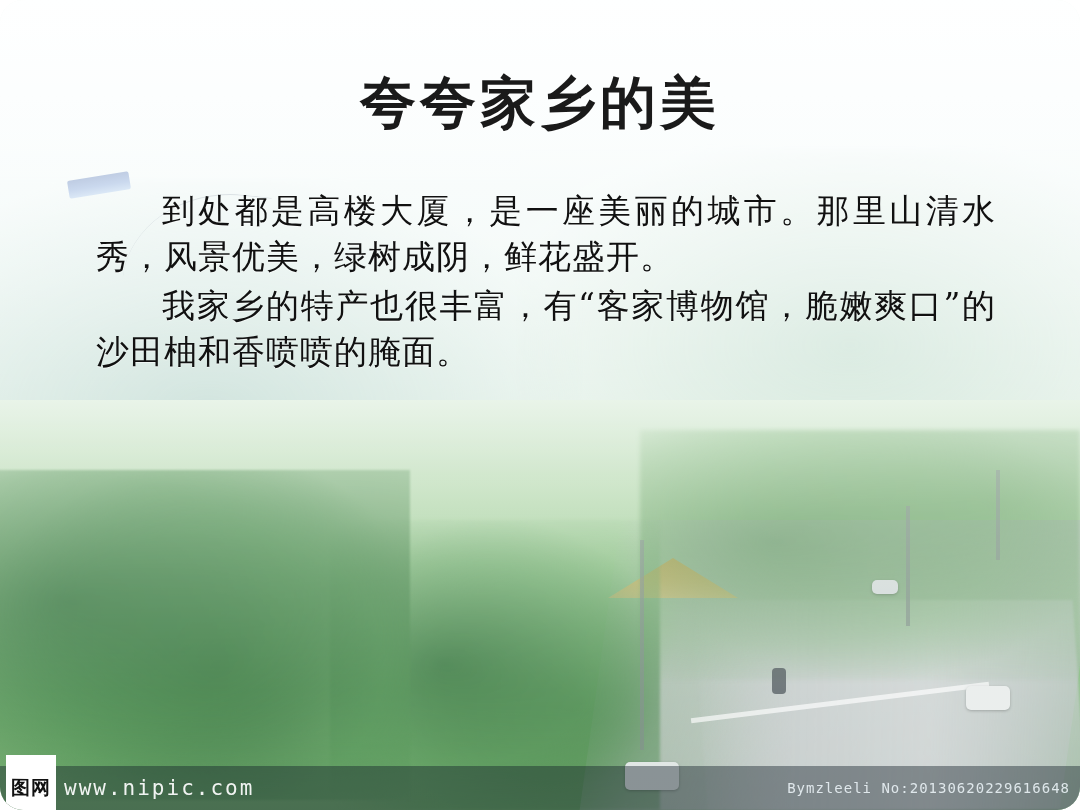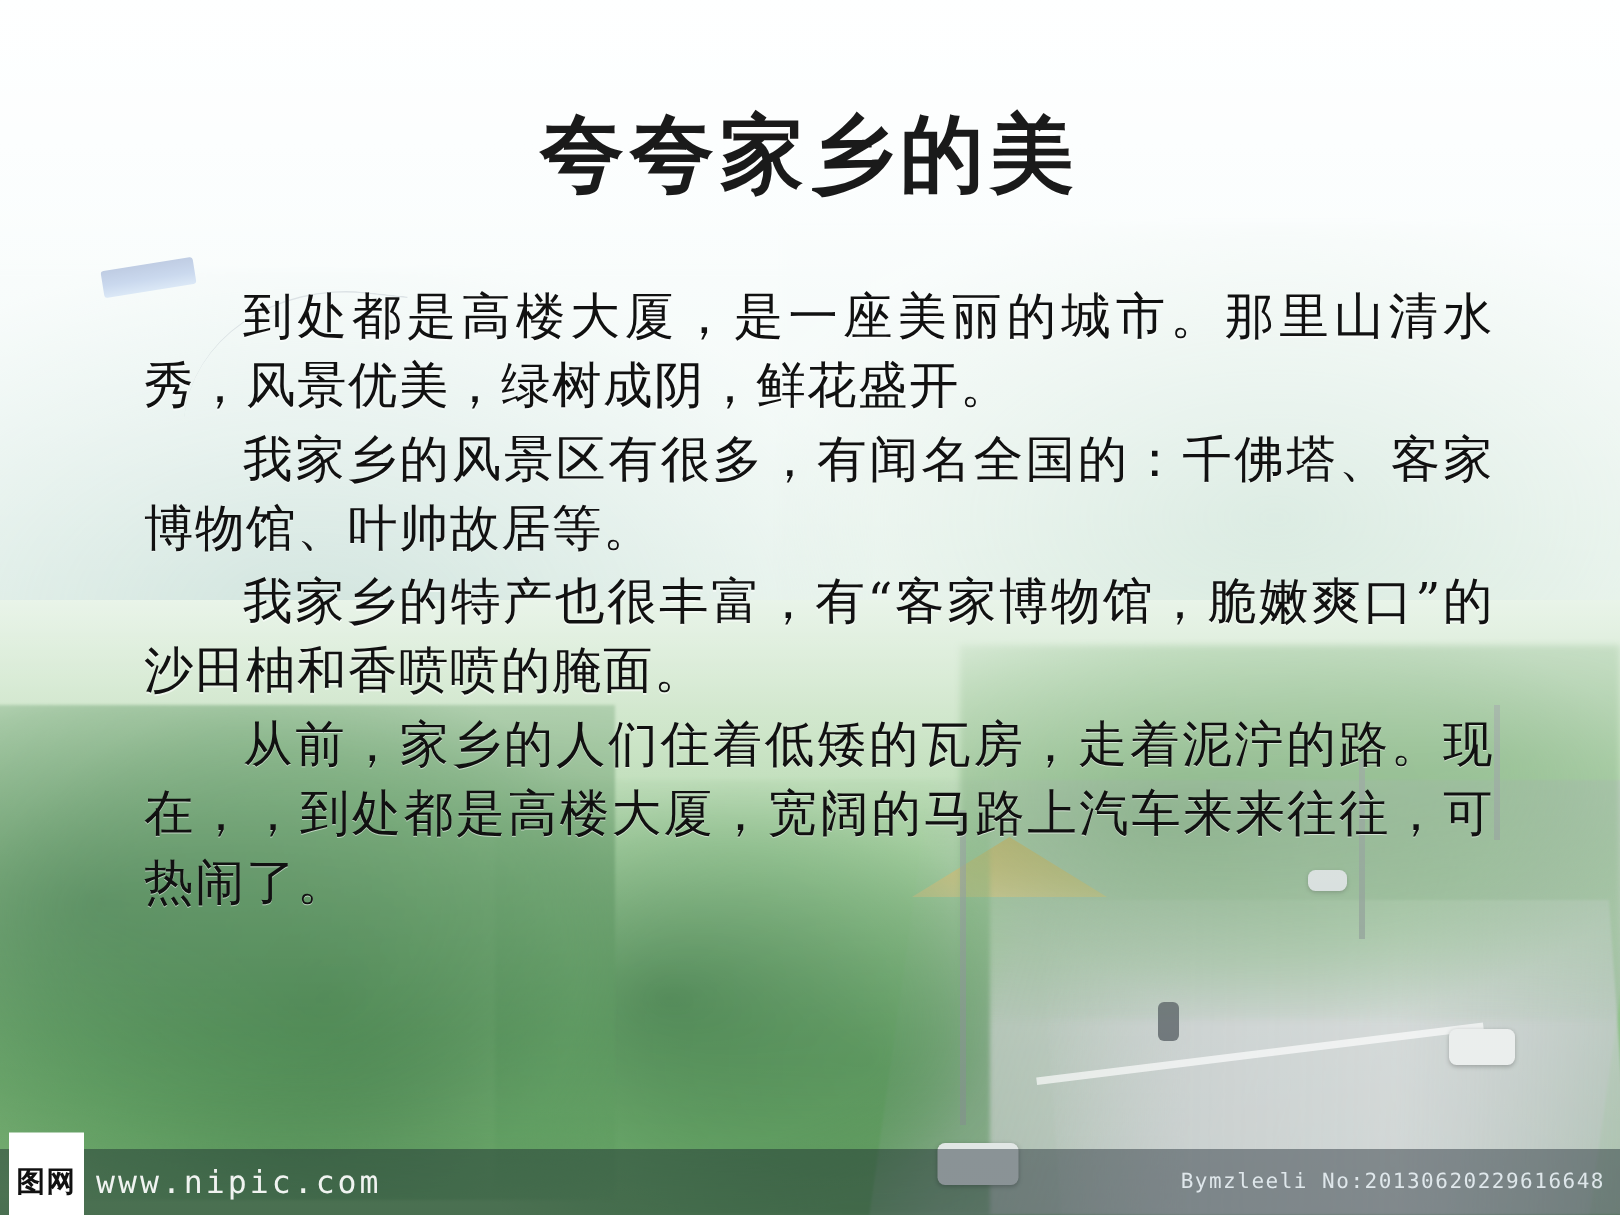--- a/index.html
+++ b/index.html
@@ -11,20 +11,21 @@
     overflow: hidden;
     font-family: "Liberation Serif", serif;
   }
 
   #slide {
     position: relative;
     width: 1080px;
     height: 810px;
     background: #f2f8f4;
     overflow: hidden;
+    border-radius: 23px;
   }
 
   
   .bg-sky {
     position: absolute;
     left: 0; top: 0;
     width: 1080px; height: 430px;
     background: linear-gradient(to bottom, #fdffff 0%, #f4fbfb 30%, #eaf6f2 60%, #dff0e4 100%);
   }
   .bg-hills-left {
@@ -254,23 +255,21 @@
   <div class="car c3"></div>
   <div class="cyclist"></div>
   <div class="kite"></div>
   <div class="kite-string"></div>
   <div class="haze"></div>
 
   <div class="slide-title">夸夸家乡的美</div>
 
   <div class="body-text">
     <p>到处都是高楼大厦，是一座美丽的城市。那里山清水秀，风景优美，绿树成阴，鲜花盛开。</p>
-    <p>我家乡的风景区有很多，有闻名全国的：千佛塔、客家博物馆、叶帅故居等。</p>
     <p>我家乡的特产也很丰富，有“客家博物馆，脆嫩爽口”的沙田柚和香喷喷的腌面。</p>
-    <p>从前，家乡的人们住着低矮的瓦房，走着泥泞的路。现在，，到处都是高楼大厦，宽阔的马路上汽车来来往往，可热闹了。</p>
   </div>
 
   <div class="watermark-bar">
     <div class="wm-left">
       <span class="wm-logo">图网</span>
       <span class="wm-url">www.nipic.com</span>
     </div>
     <div class="wm-right">Bymzleeli No:20130620229616648</div>
   </div>
 

